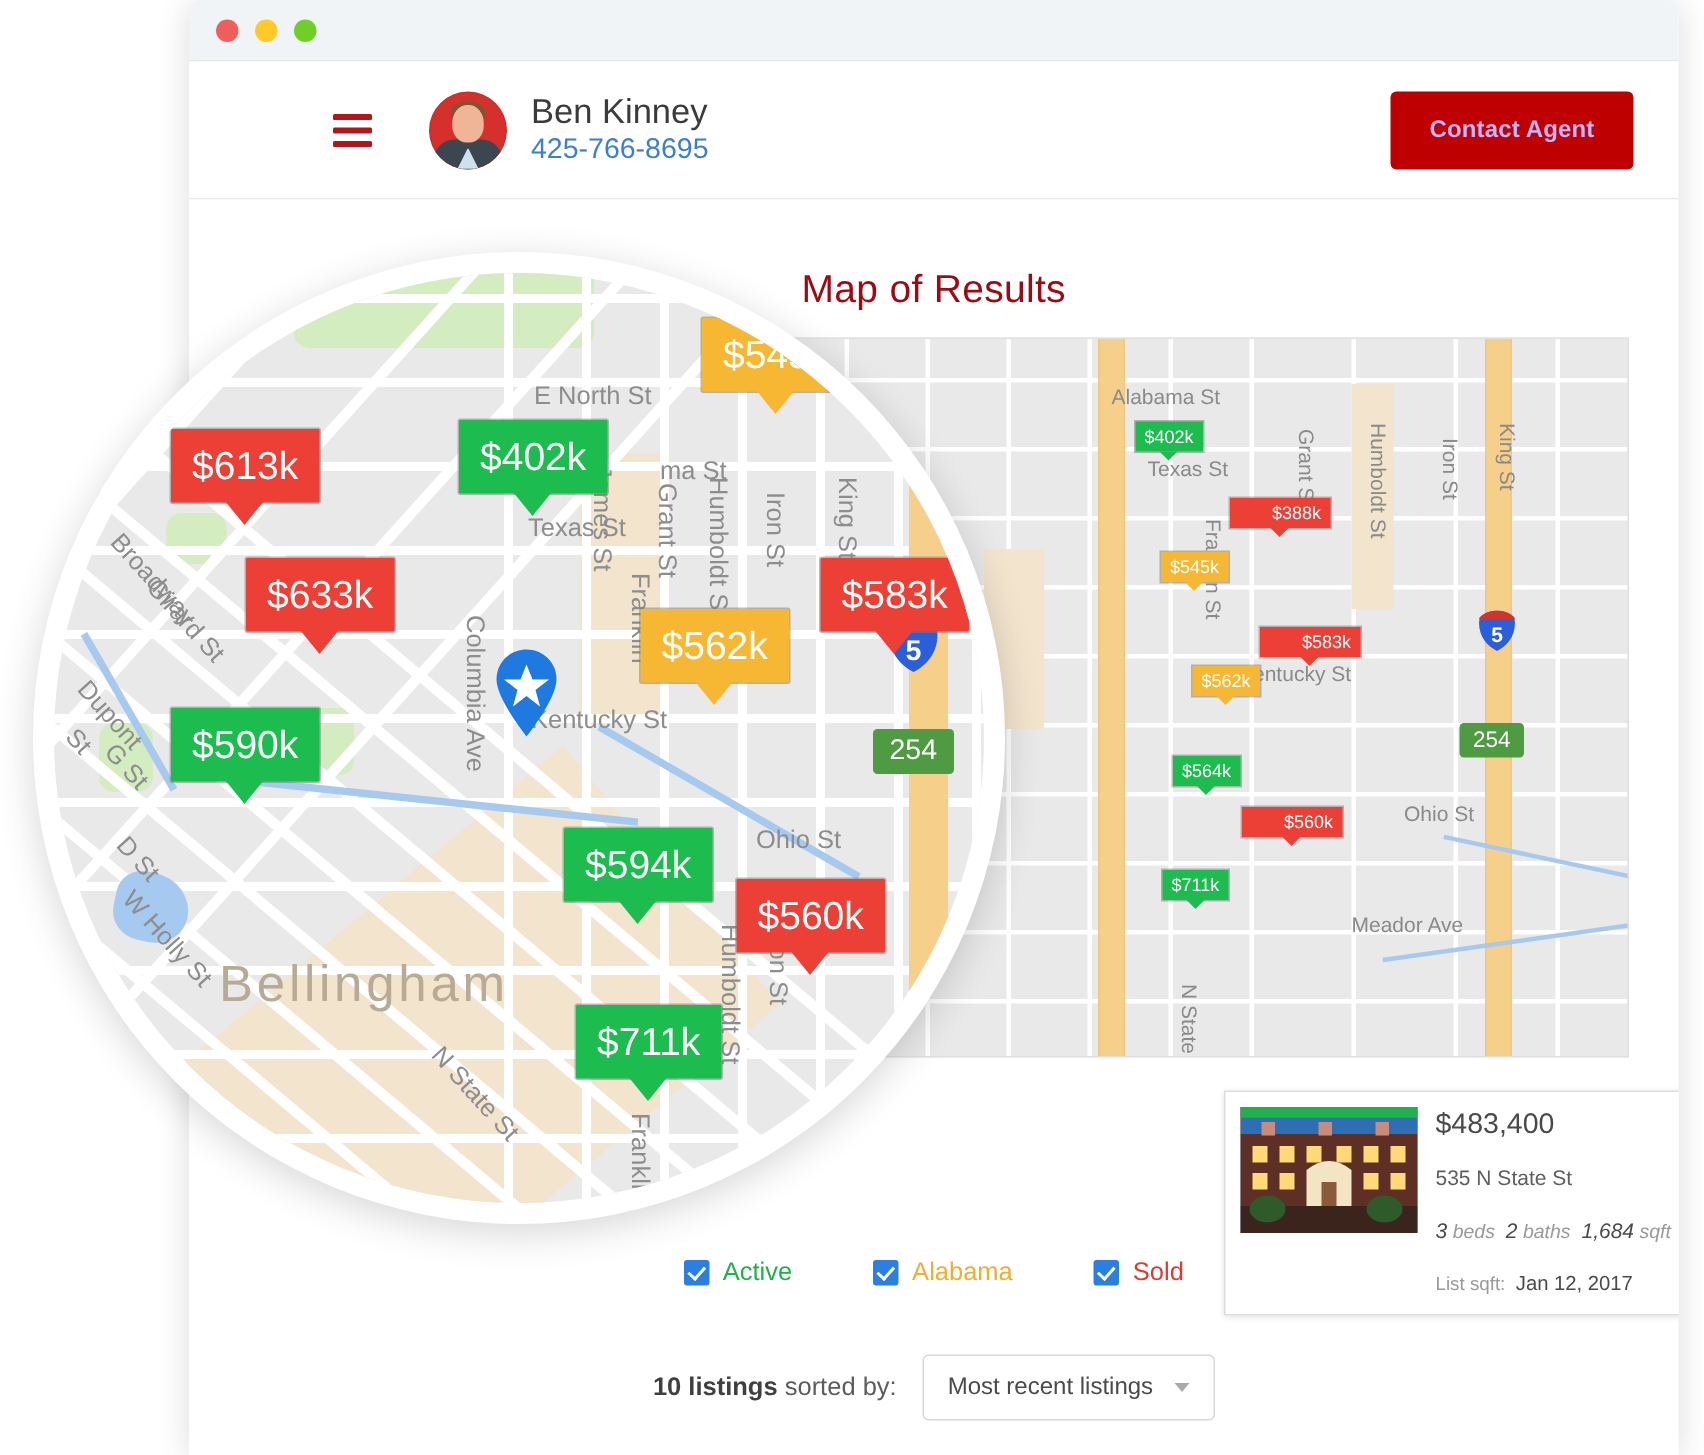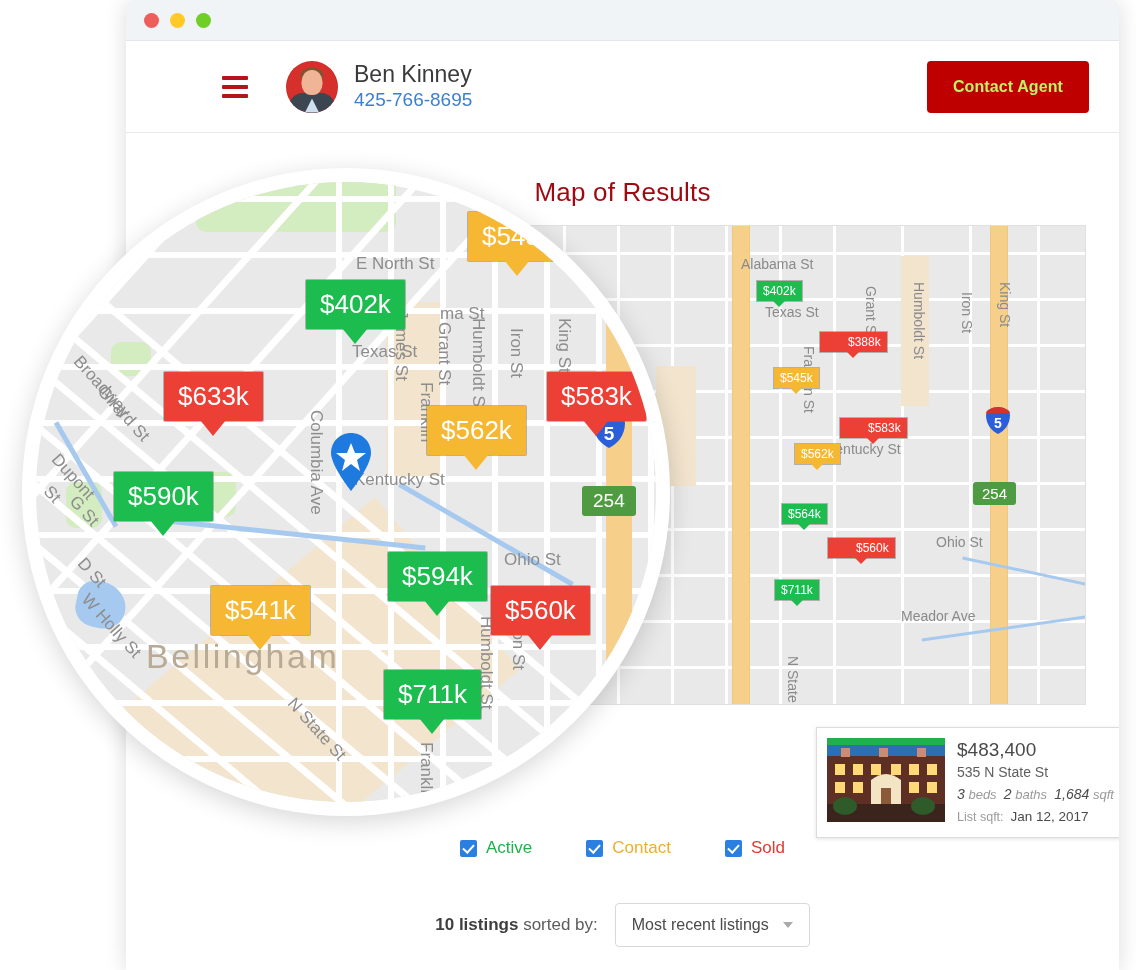--- a/index.html
+++ b/index.html
@@ -71,21 +71,21 @@
     position: absolute; left: 50%; bottom: 0; transform: translateX(-50%);
     width: 14px; height: 14px; background: #cfe0ef;
     clip-path: polygon(50% 0, 100% 100%, 0 100%);
   }
   .agent-info { display: flex; flex-direction: column; justify-content: center; }
   .agent-name { font-size: 23px; color: #3b3b3b; line-height: 1.18; }
   .agent-phone { font-size: 19px; color: #3c7fd1; line-height: 1.25; cursor: pointer; }
 
   .contact-btn {
     margin-left: auto;
-    background: #be0000; color: #bef264;
+    background: #be0000; color: #c4b5fd;
     font-size: 16px; font-weight: bold;
     border: none; border-radius: 4px;
     padding: 17px 26px; cursor: pointer;
     letter-spacing: .1px;
   }
 
   
   .page-body { position: relative; height: 837px; background: #fff; }
   .map-title {
     text-align: center; color: #9d0a11; font-size: 26px;
@@ -147,21 +147,21 @@
     position: absolute; left: 690px; top: 594px; width: 320px;
     background: #fff; border: 1px solid #dcdcdc; z-index: 12;
     display: flex; padding: 10px; gap: 12px;
     box-shadow: 0 1px 4px rgba(0,0,0,0.12);
   }
   .thumb {
     width: 118px; height: 84px; flex: 0 0 auto; position: relative; overflow: hidden;
     background: #4a2f28;
   }
   .thumb .status-bar { position: absolute; top: 0; left: 0; right: 0; height: 7px; }
-  .card-text { display: flex; flex-direction: column; justify-content: flex-end; }
+  .card-text { display: flex; flex-direction: column; justify-content: flex-end; gap: 13px; }
   .card-price { font-size: 19px; color: #4a4a4a; line-height: 1.25; }
   .card-addr { font-size: 14px; color: #5e5e5e; line-height: 1.5; }
   .card-specs { font-size: 13px; color: #9a9a9a; line-height: 1.6; font-style: italic; }
   .card-specs b { color: #4a4a4a; font-weight: normal; font-size: 14px; }
   .card-date { font-size: 12.5px; color: #9a9a9a; line-height: 1.6; }
   .card-date b { color: #4a4a4a; font-weight: normal; font-size: 13.5px; }
 
   
   .filters {
     position: absolute; left: 0; right: 0; top: 705px;
@@ -392,21 +392,21 @@
         </div>
       </div>
 
       <div class="filters">
         <div class="filter">
           <div class="cbx"></div>
           <span class="f-active">Active</span>
         </div>
         <div class="filter">
           <div class="cbx"></div>
-          <span class="f-pending">Contact</span>
+          <span class="f-pending">Alabama</span>
         </div>
         <div class="filter">
           <div class="cbx"></div>
           <span class="f-sold">Sold</span>
         </div>
       </div>
 
       <div class="sortrow">
         <div class="sorttext">
           <b>10 listings</b><span> sorted by:</span>
@@ -502,27 +502,27 @@
         <path d="M17 0 C24 0 33 4 33 8 L1 8 C1 4 10 0 17 0 Z" fill="#d5322b"></path>
         <text x="17" y="28" font-size="19" fill="#fff" text-anchor="middle" font-family="Liberation Sans, sans-serif" font-weight="bold">5</text>
       </svg>
       <div class="shield-254-lg" style="left:546px; top:304px">254</div>
 
       <svg class="starpin" style="left:292px; top:250px" viewBox="0 0 46 60">
         <path d="M23 59 C23 59 43 34 43 21 C43 9.5 34 1 23 1 C12 1 3 9.5 3 21 C3 34 23 59 23 59 Z" fill="#1f7ae0"></path>
         <path d="M23 11 L27 21 L38 21 L29 28 L32 39 L23 32 L14 39 L17 28 L8 21 L19 21 Z" fill="#fff"></path>
       </svg>
 
+      <div class="pm lg red" style="left:78px;  top:104px">$613k<i class="tail"></i></div>
       <div class="pm lg green" style="left:270px; top:98px">$402k<i class="tail"></i></div>
       <div class="pm lg amber" style="left:432px; top:30px">$545k<i class="tail"></i></div>
       <div class="pm lg red" style="left:128px; top:190px">$633k<i class="tail"></i></div>
       <div class="pm lg red" style="left:511px; top:190px">$583k<i class="tail"></i></div>
       <div class="pm lg amber" style="left:391px; top:224px">$562k<i class="tail"></i></div>
       <div class="pm lg green" style="left:78px;  top:290px">$590k<i class="tail"></i></div>
-      <div class="pm lg green" style="left:352px; top:370px">$594k<i class="tail"></i></div>
-      <div class="pm lg amber" style="left:175px; top:404px">$541k<i class="tail"></i></div>
+      <div class="pm lg green" style="left:340px; top:370px">$594k<i class="tail"></i></div>
       <div class="pm lg red" style="left:455px; top:404px">$560k<i class="tail"></i></div>
       <div class="pm lg green" style="left:348px; top:488px">$711k<i class="tail"></i></div>
 
     </div>
   </div>
 
 </div>
 
 </body></html>

